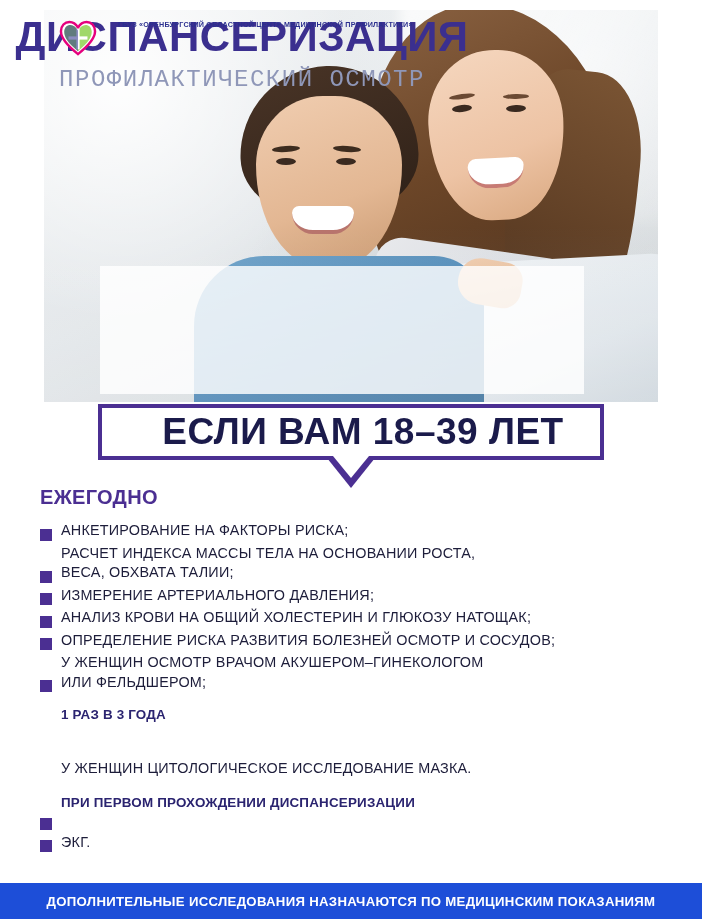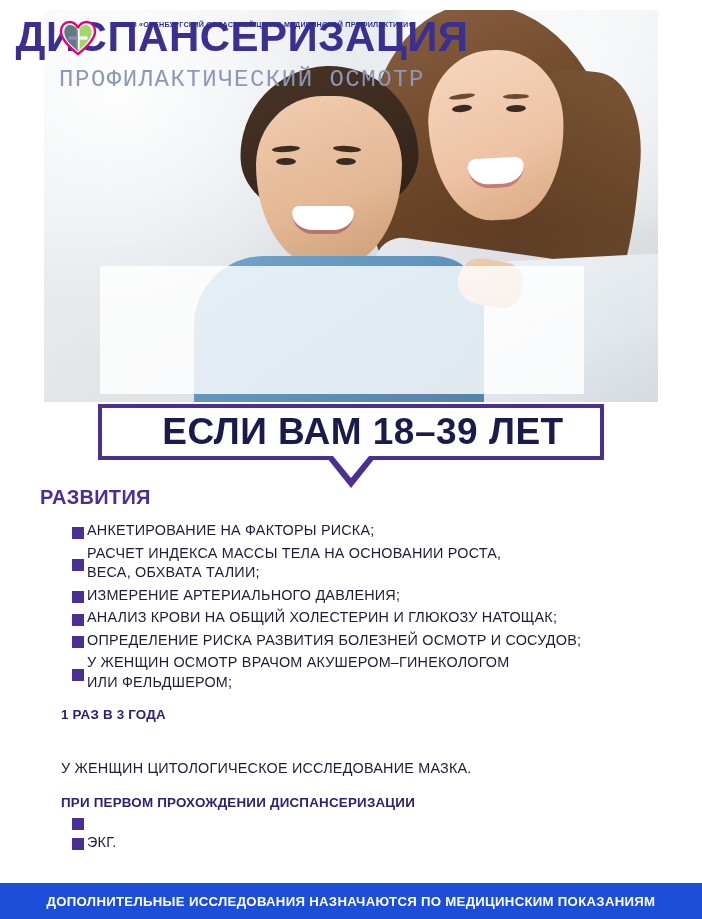--- a/index.html
+++ b/index.html
@@ -343,24 +343,23 @@
     letter-spacing: 0.3px;
     margin-bottom: 12px;
   }
   .bullet-list {
     list-style: none;
     margin: 0;
     padding: 0;
   }
   .bullet-item {
     display: flex;
-    align-items: center;
-    gap: 3px;
+    align-items: flex-end;
+    gap: 9px;
     margin-bottom: 3px;
-    margin-left: 32px;
   }
   .bullet-square {
     width: 12px;
     height: 12px;
     background: #4b2f92;
     flex: none;
     margin-top: 4px;
   }
   .bullet-text {
     font-size: 14.4px;
@@ -459,21 +458,21 @@
   <div class="title-panel"></div>
   <div class="title-main">ДИСПАНСЕРИЗАЦИЯ</div>
   <div class="title-sub">ПРОФИЛАКТИЧЕСКИЙ ОСМОТР</div>
 
   <div class="age-banner"></div>
   <div class="age-banner-text">ЕСЛИ ВАМ 18–39 ЛЕТ</div>
   <div class="age-arrow"></div>
   <div class="age-arrow-inner"></div>
 
   <div class="content">
-    <div class="section-heading">РАЗВИТИЯ</div>
+    <div class="section-heading">ЕЖЕГОДНО</div>
     <ul class="bullet-list" id="annual-list">
         <li class="bullet-item">
           <span class="bullet-square"></span>
           <span class="bullet-text">АНКЕТИРОВАНИЕ НА ФАКТОРЫ РИСКА;</span>
         </li>
         <li class="bullet-item">
           <span class="bullet-square"></span>
           <span class="bullet-text">РАСЧЕТ ИНДЕКСА МАССЫ ТЕЛА НА ОСНОВАНИИ РОСТА,<br>ВЕСА, ОБХВАТА ТАЛИИ;</span>
         </li>
         <li class="bullet-item">

